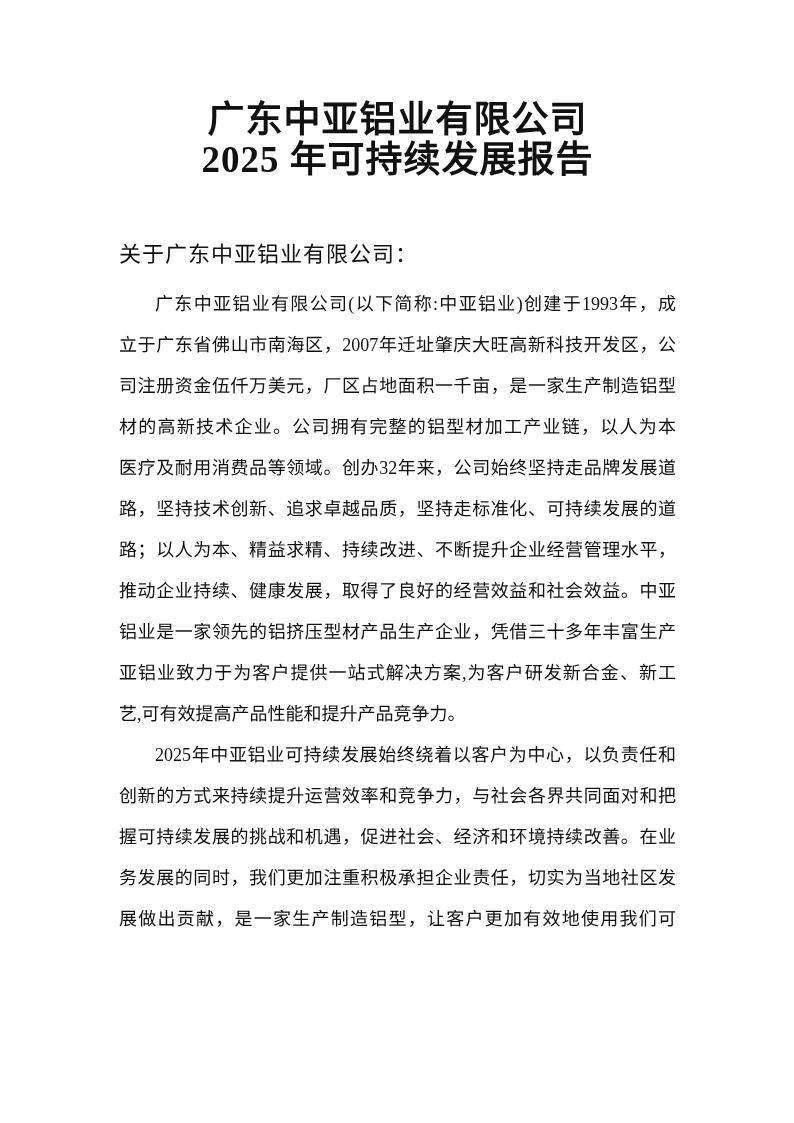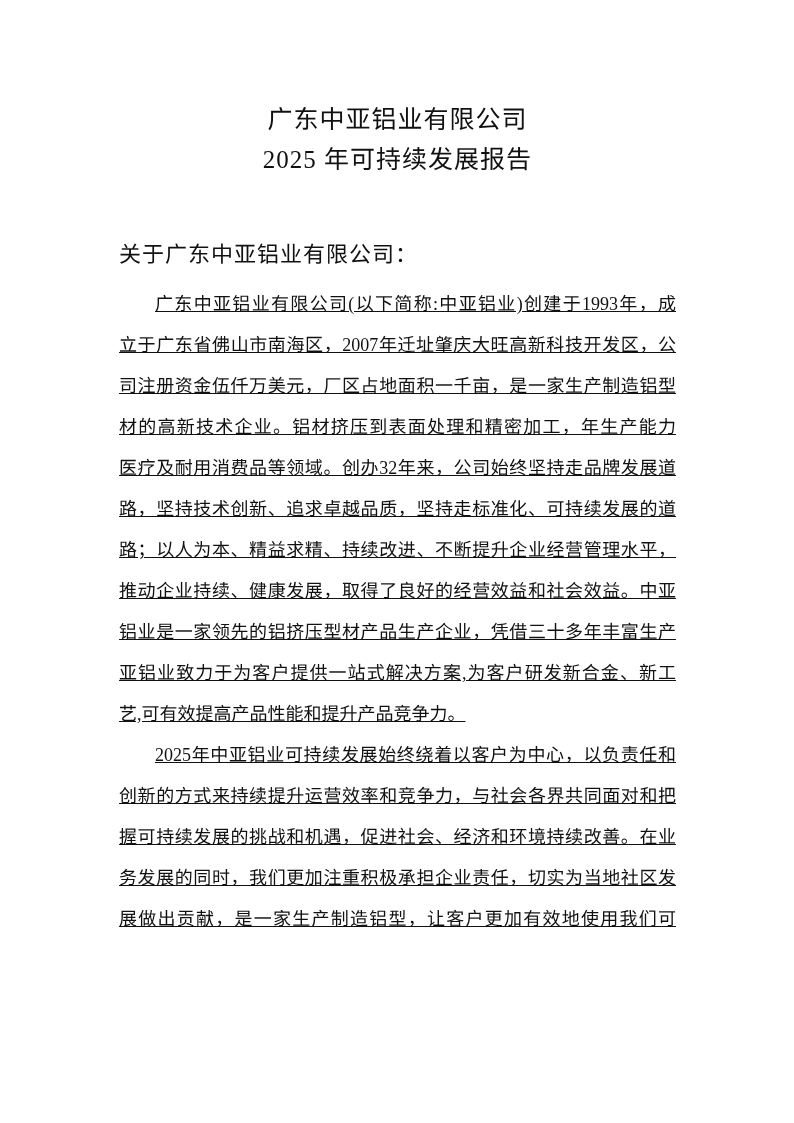--- a/index.html
+++ b/index.html
@@ -18,22 +18,22 @@
     height: 1123px;
     margin: 0 auto;
     background: #ffffff;
     box-sizing: border-box;
     padding: 0 118px 0 119px;
     overflow: hidden;
   }
   .title-block {
     margin-top: 100px;
     text-align: center;
-    font-weight: normal;
-    font-size: 25px;
+    font-weight: bold;
+    font-size: 37px;
     line-height: 40px;
     letter-spacing: 1px;
   }
   .section-heading {
     margin-top: 60px;
     font-size: 22px;
     line-height: 30px;
     font-weight: normal;
     letter-spacing: 1px;
   }
@@ -44,21 +44,20 @@
     margin: 0;
   }
   .line {
     font-size: 18px;
     height: 41px;
     line-height: 41px;
     text-align: justify;
     text-align-last: justify;
     white-space: nowrap;
     overflow: visible;
-    text-decoration: underline;
   }
   .line.first {
     text-indent: 2em;
   }
   .line.last {
     text-align-last: left;
   }
 </style>
 </head>
 <body>
@@ -69,21 +68,21 @@
     <div>2025 年可持续发展报告</div>
   </div>
 
   <div class="section-heading">关于广东中亚铝业有限公司：</div>
 
   <div class="body-paragraphs">
       <div class="paragraph">
         <div class="line first">广东中亚铝业有限公司(以下简称:中亚铝业)创建于1993年，成</div>
         <div class="line">立于广东省佛山市南海区，2007年迁址肇庆大旺高新科技开发区，公</div>
         <div class="line">司注册资金伍仟万美元，厂区占地面积一千亩，是一家生产制造铝型</div>
-        <div class="line">材的高新技术企业。铝材挤压到表面处理和精密加工，年生产能力</div>
+        <div class="line">材的高新技术企业。公司拥有完整的铝型材加工产业链，以人为本</div>
         <div class="line">医疗及耐用消费品等领域。创办32年来，公司始终坚持走品牌发展道</div>
         <div class="line">路，坚持技术创新、追求卓越品质，坚持走标准化、可持续发展的道</div>
         <div class="line">路；以人为本、精益求精、持续改进、不断提升企业经营管理水平，</div>
         <div class="line">推动企业持续、健康发展，取得了良好的经营效益和社会效益。中亚</div>
         <div class="line">铝业是一家领先的铝挤压型材产品生产企业，凭借三十多年丰富生产</div>
         <div class="line">亚铝业致力于为客户提供一站式解决方案,为客户研发新合金、新工</div>
         <div class="line last">艺,可有效提高产品性能和提升产品竞争力。</div>
       </div>
       <div class="paragraph">
         <div class="line first">2025年中亚铝业可持续发展始终绕着以客户为中心，以负责任和</div>

